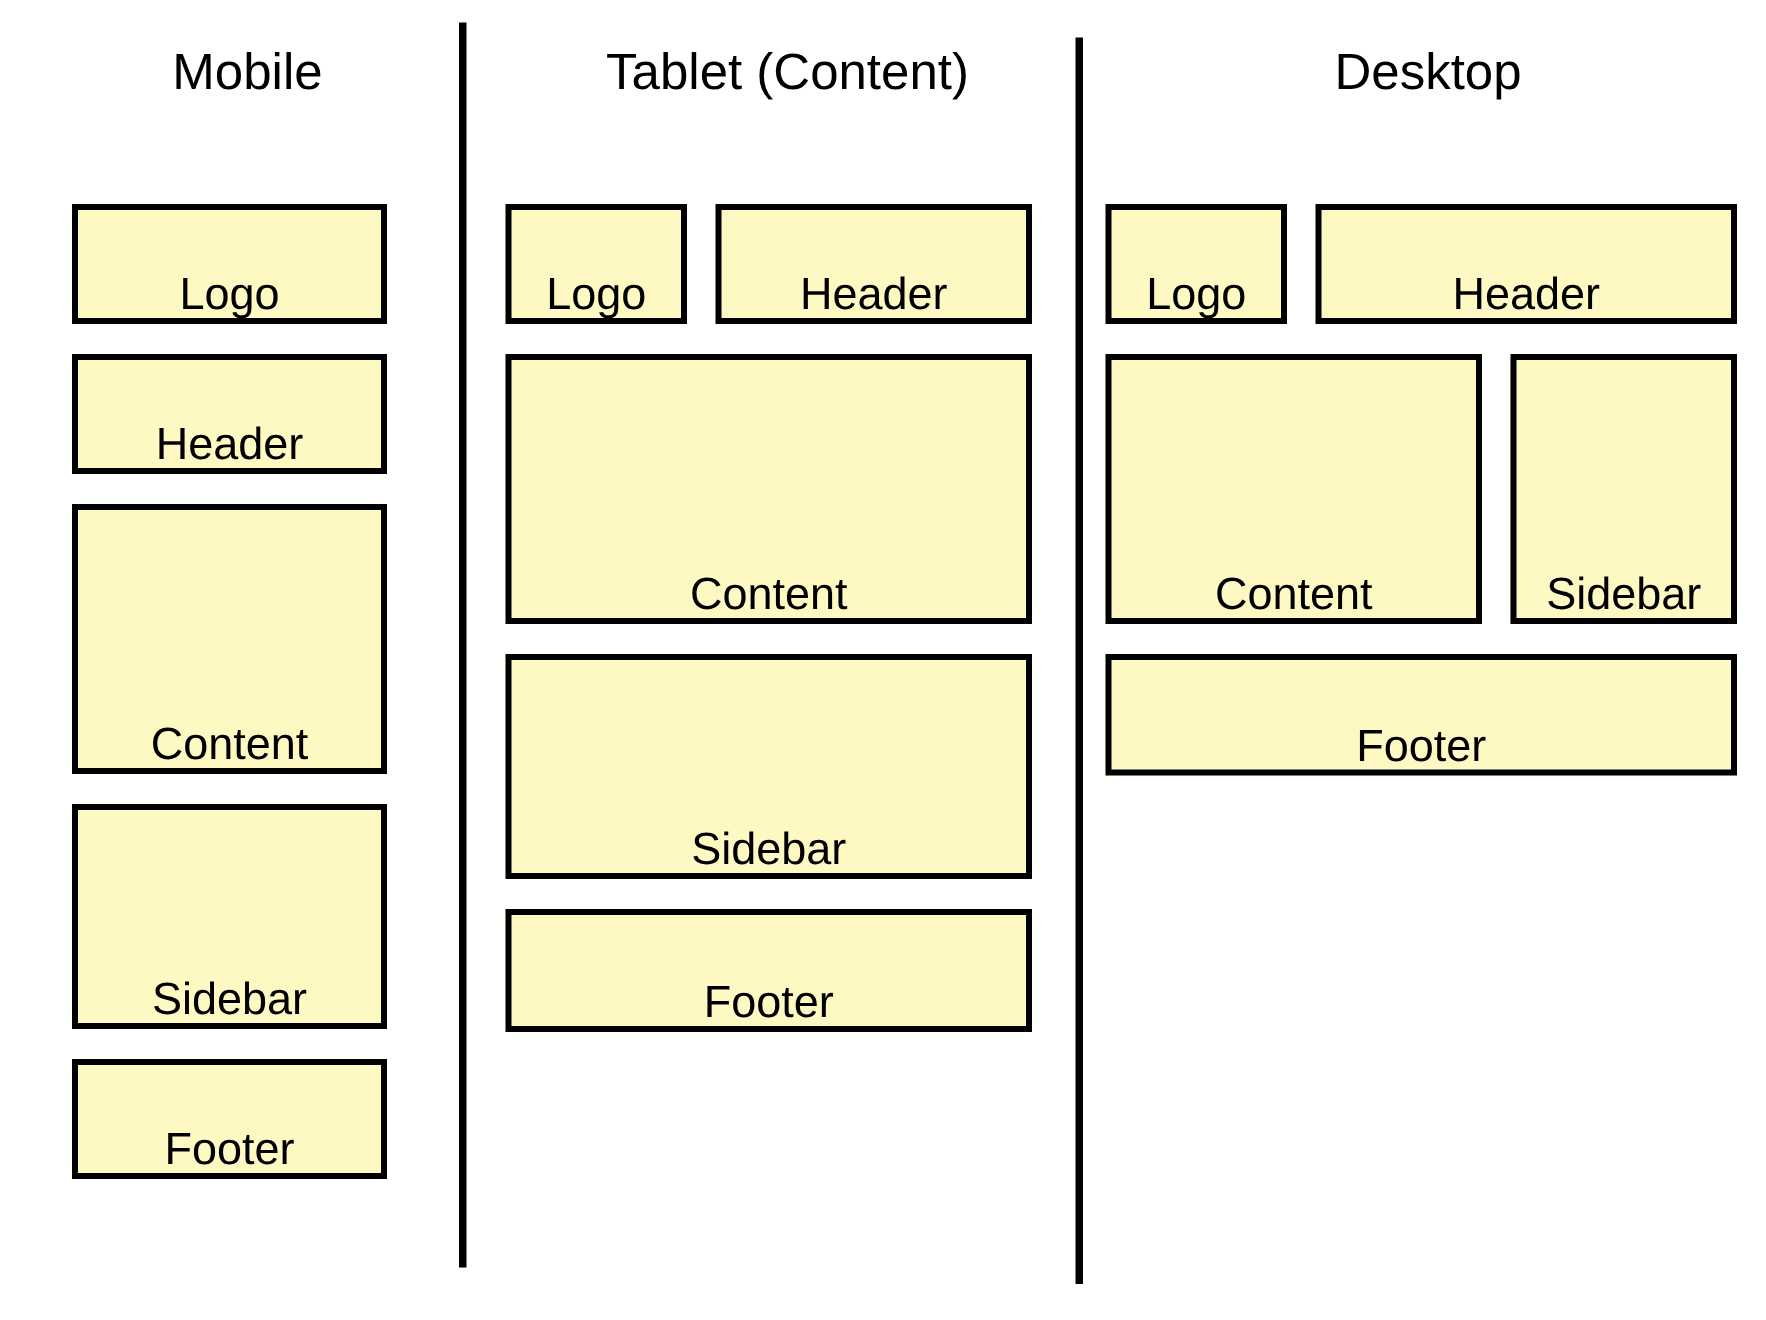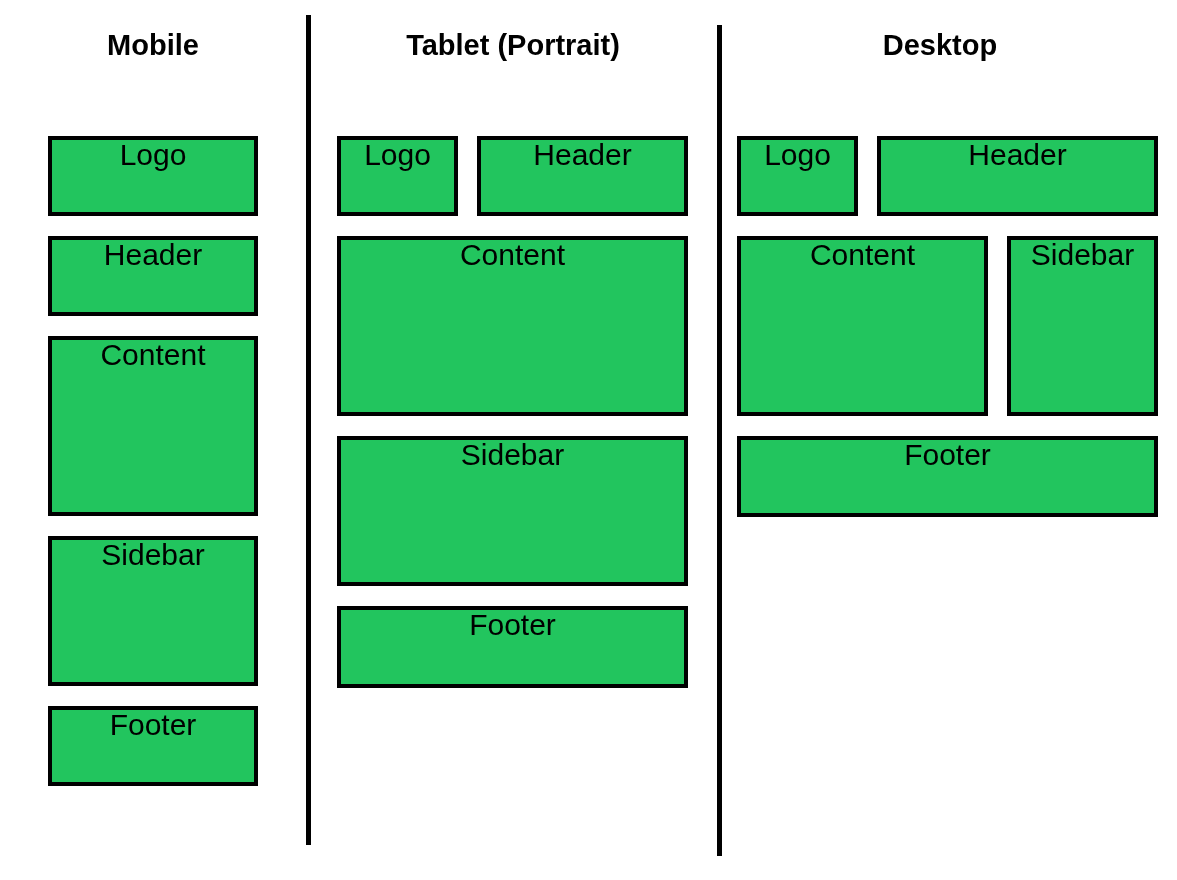--- a/index.html
+++ b/index.html
@@ -13,36 +13,37 @@
     height: 880px;
     background: #ffffff;
     font-family: "Liberation Sans", sans-serif;
     color: #000000;
     overflow: hidden;
   }
   .col-title {
     position: absolute;
     top: 30px;
     transform: translateX(-50%);
-    font-size: 29px;
-    font-weight: bold;
+    font-size: 34px;
+    font-weight: normal;
     white-space: nowrap;
     line-height: 1.1;
+    margin-left: 12px;
   }
   .t-mobile  { left: 153px; }
   .t-tablet  { left: 513px; }
   .t-desktop { left: 940px; }
 
   .wirebox {
     position: absolute;
     box-sizing: border-box;
     border: 4px solid #000000;
-    background: #22c55e;
+    background: #fef9c3;
     display: flex;
-    align-items: flex-start;
+    align-items: flex-end;
     justify-content: center;
   }
   .boxlabel {
     font-size: 30px;
     line-height: 1;
     white-space: nowrap;
   }
 
   
   .m-logo    { left: 48px;  top: 136px; width: 210px; height: 80px; }
@@ -72,21 +73,21 @@
   }
   .d1 { left: 306px; top: 15px; height: 830px; }
   .d2 { left: 717px; top: 25px; height: 831px; }
 </style>
 </head>
 <body>
 
 <div class="canvas">
 
   <div class="col-title t-mobile">Mobile</div>
-  <div class="col-title t-tablet">Tablet (Portrait)</div>
+  <div class="col-title t-tablet">Tablet (Content)</div>
   <div class="col-title t-desktop">Desktop</div>
 
   <div class="divider d1"></div>
   <div class="divider d2"></div>
 
   <div class="wirebox m-logo">
     <span class="boxlabel">Logo</span>
   </div>
   <div class="wirebox m-header">
     <span class="boxlabel">Header</span>

